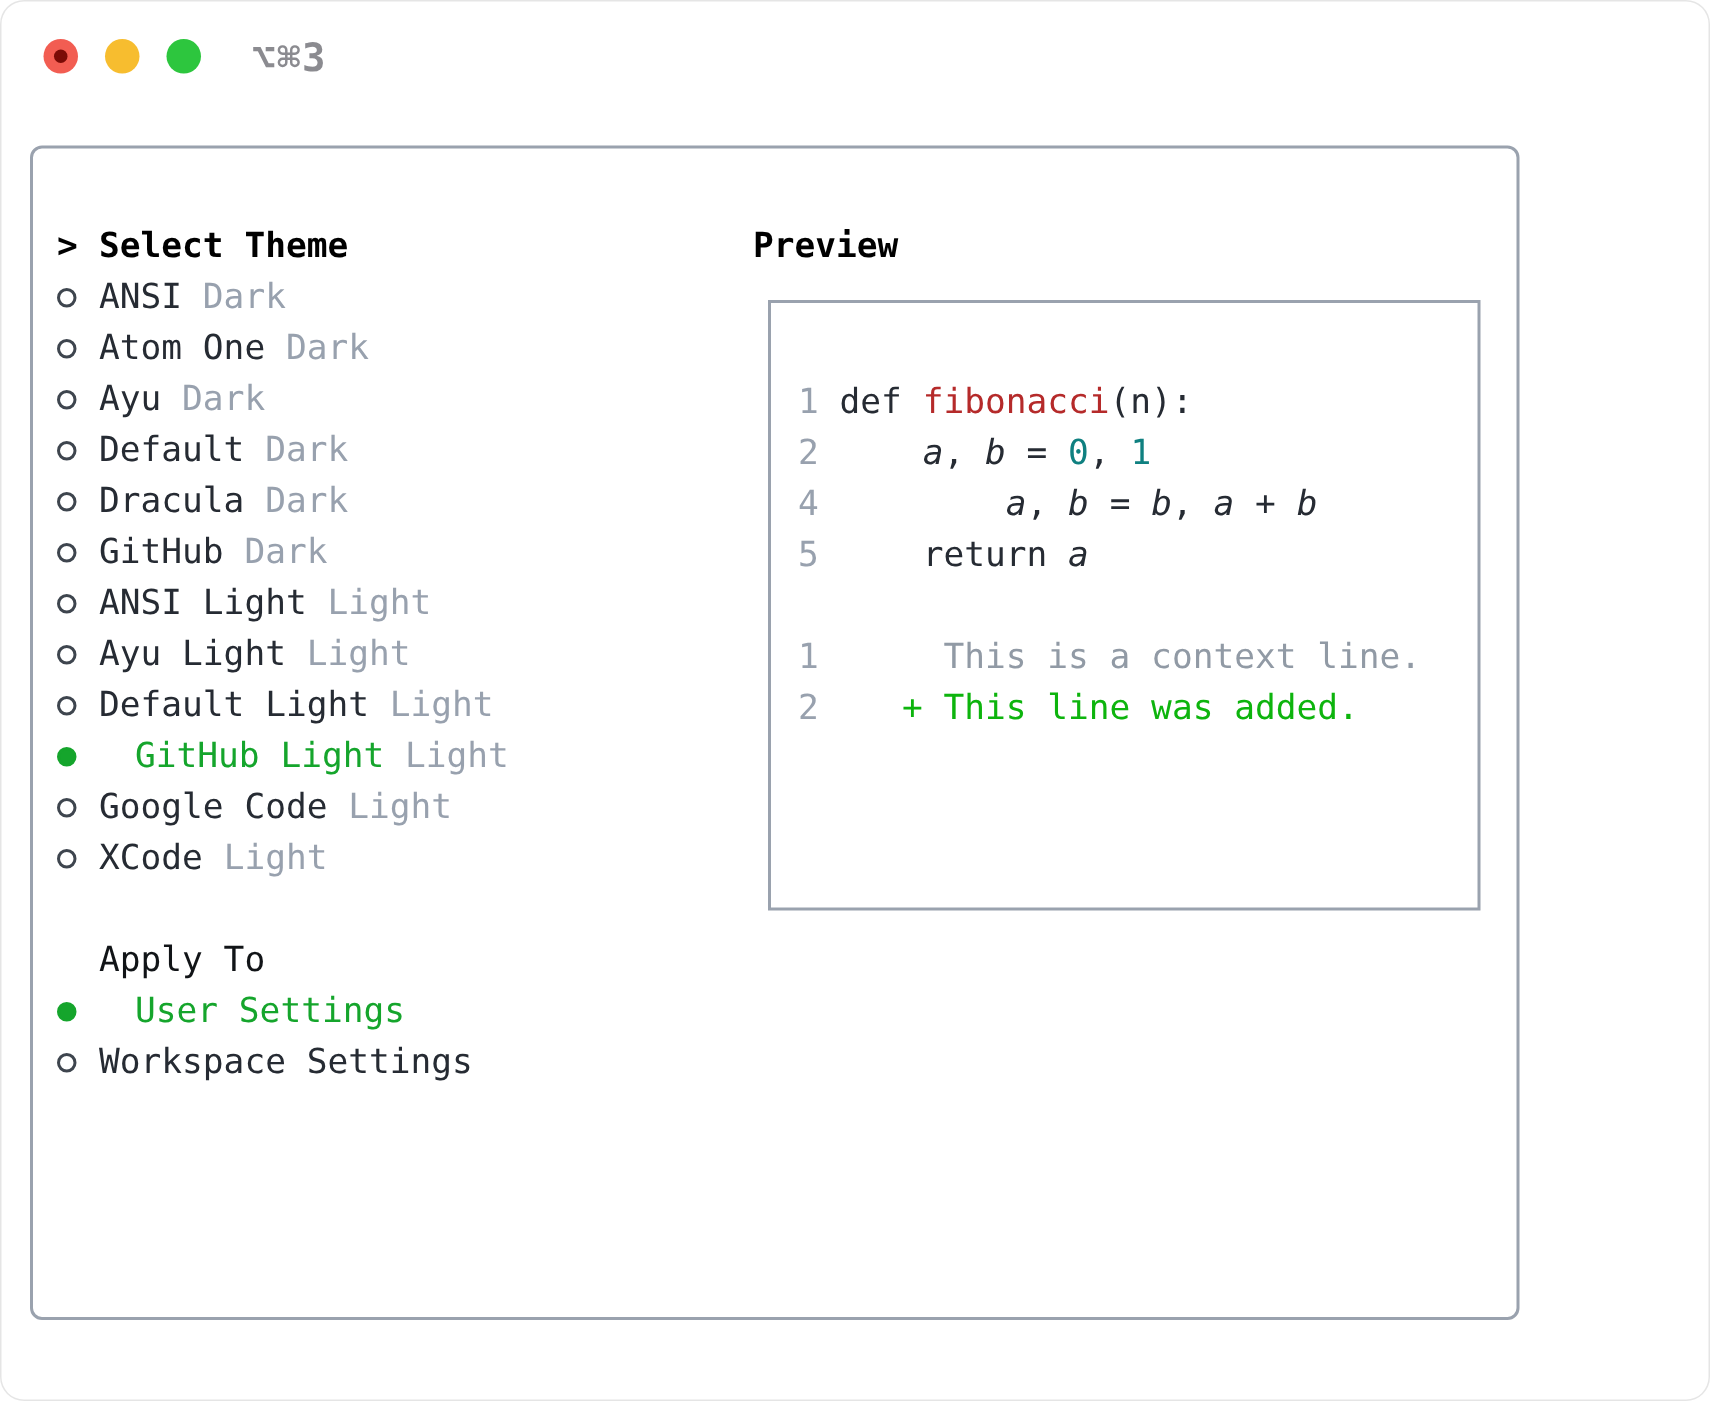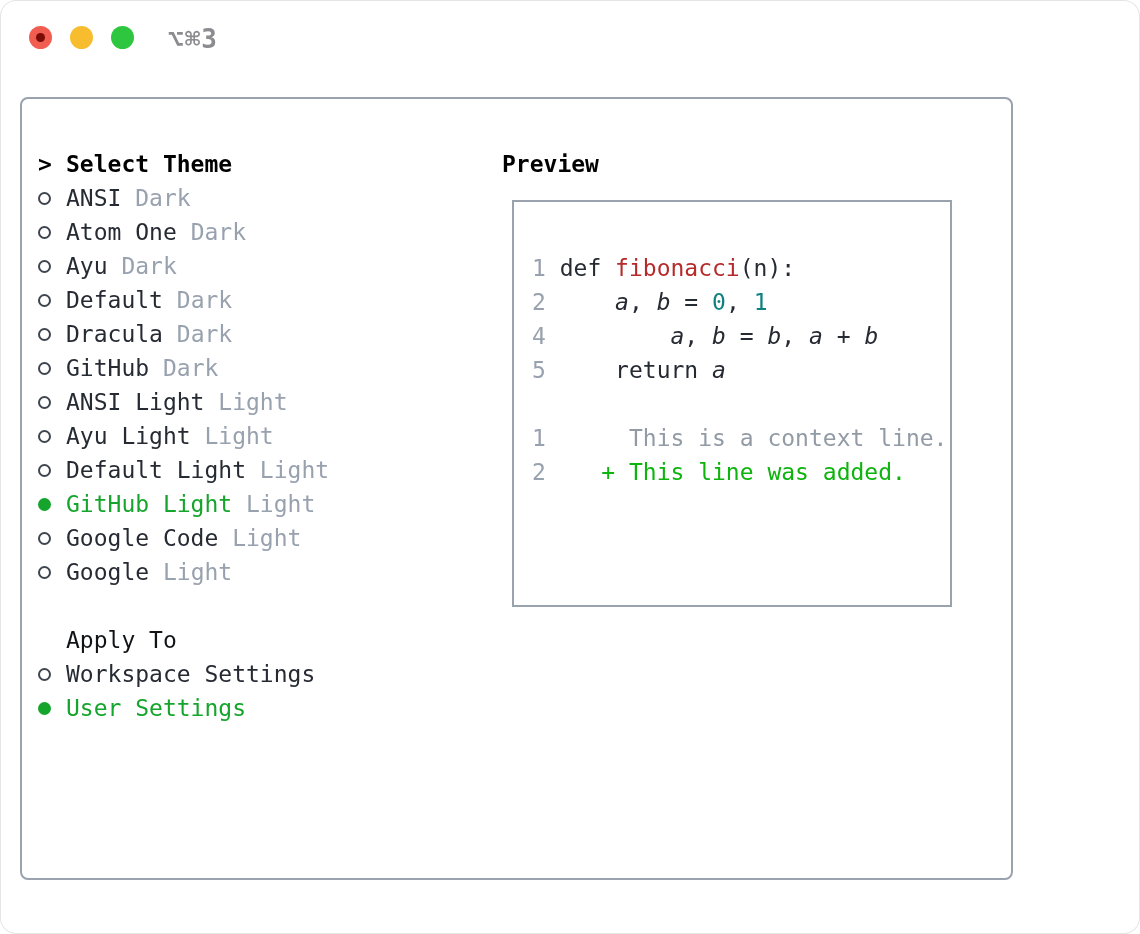--- a/index.html
+++ b/index.html
@@ -88,21 +88,21 @@
     width: 13px; height: 13px;
     box-sizing: border-box;
     border: 2px solid var(--c-circle);
     border-radius: 50%;
   }
   .circle.filled {
     border-color: var(--c-green);
     background: var(--c-green);
   }
   .theme-name { color: var(--c-text); }
-  .row.selected .theme-name, .row.selected .apply-name { color: var(--c-green); }
+  .row.selected .theme-name, .row.selected .apply-name { color: var(--c-green); margin-left: 24px; }
   .apply-name { color: var(--c-text); }
   .theme-tag { color: var(--c-dim); margin-left: 1ch; }
   .spacer { height: 34px; }
   .hint {
     width: 440px;
     line-height: 34px;
     color: var(--c-dim);
     white-space: normal;
   }
   
@@ -113,21 +113,21 @@
   }
   .preview-h {
     height: 34px;
     line-height: 34px;
     font-weight: bold;
     color: #000000;
   }
   .preview-box {
     margin-left: 10px;
     margin-top: 19px;
-    width: 440px;
+    width: 475px;
     height: 407px;
     box-sizing: border-box;
     border: 2px solid var(--c-border);
     padding: 49px 0 0 18px;
     overflow: hidden;
   }
   .code-line {
     height: 34px;
     line-height: 34px;
     white-space: pre;
@@ -172,33 +172,33 @@
           <div class="row theme-row"><span class="marker"><span class="circle"></span></span><span class="theme-name">Atom One</span><span class="theme-tag">Dark</span></div>
           <div class="row theme-row"><span class="marker"><span class="circle"></span></span><span class="theme-name">Ayu</span><span class="theme-tag">Dark</span></div>
           <div class="row theme-row"><span class="marker"><span class="circle"></span></span><span class="theme-name">Default</span><span class="theme-tag">Dark</span></div>
           <div class="row theme-row"><span class="marker"><span class="circle"></span></span><span class="theme-name">Dracula</span><span class="theme-tag">Dark</span></div>
           <div class="row theme-row"><span class="marker"><span class="circle"></span></span><span class="theme-name">GitHub</span><span class="theme-tag">Dark</span></div>
           <div class="row theme-row"><span class="marker"><span class="circle"></span></span><span class="theme-name">ANSI Light</span><span class="theme-tag">Light</span></div>
           <div class="row theme-row"><span class="marker"><span class="circle"></span></span><span class="theme-name">Ayu Light</span><span class="theme-tag">Light</span></div>
           <div class="row theme-row"><span class="marker"><span class="circle"></span></span><span class="theme-name">Default Light</span><span class="theme-tag">Light</span></div>
           <div class="row theme-row selected"><span class="marker"><span class="circle filled"></span></span><span class="theme-name">GitHub Light</span><span class="theme-tag">Light</span></div>
           <div class="row theme-row"><span class="marker"><span class="circle"></span></span><span class="theme-name">Google Code</span><span class="theme-tag">Light</span></div>
-          <div class="row theme-row"><span class="marker"><span class="circle"></span></span><span class="theme-name">Google</span><span class="theme-tag">Light</span></div>
+          <div class="row theme-row"><span class="marker"><span class="circle"></span></span><span class="theme-name">XCode</span><span class="theme-tag">Light</span></div>
         </div>
 
       <div class="spacer"></div>
 
       <div class="row">
         <span class="marker"></span>
         <span class="apply-label">Apply To</span>
       </div>
 
       <div>
+          <div class="row apply-row selected"><span class="marker"><span class="circle filled"></span></span><span class="apply-name">User Settings</span></div>
           <div class="row apply-row"><span class="marker"><span class="circle"></span></span><span class="apply-name">Workspace Settings</span></div>
-          <div class="row apply-row selected"><span class="marker"><span class="circle filled"></span></span><span class="apply-name">User Settings</span></div>
         </div>
 
       <div class="spacer"></div>
 
     </div>
 
     <div class="right-col">
       <div class="preview-h">Preview</div>
       <div class="preview-box">
         <div>

